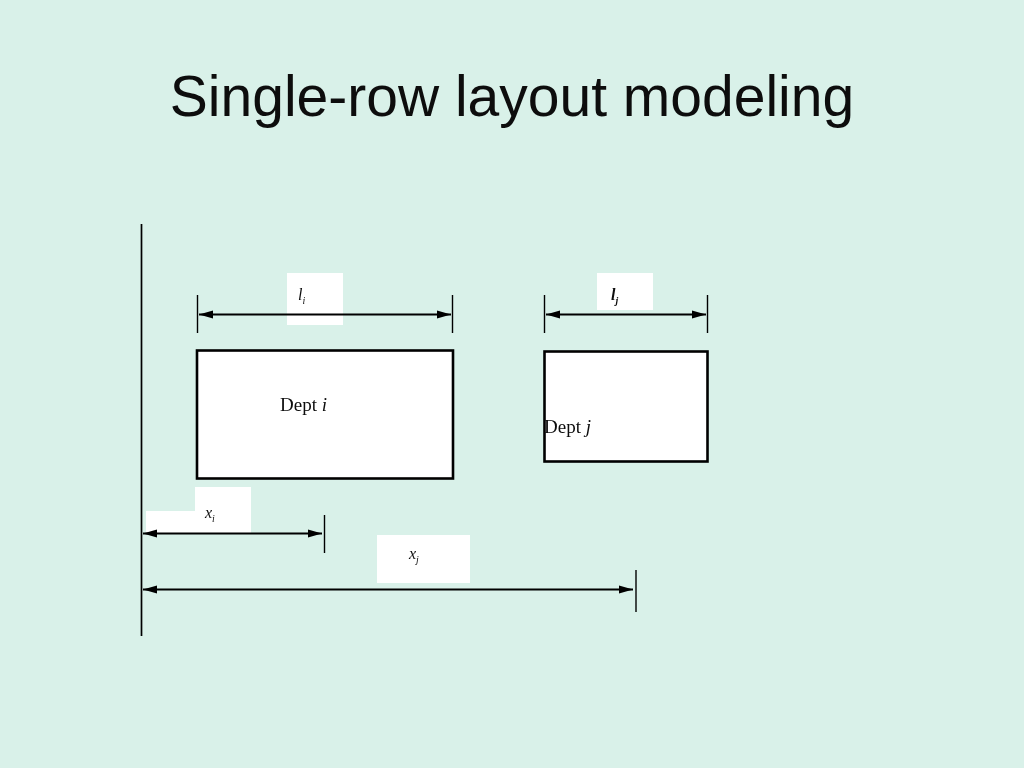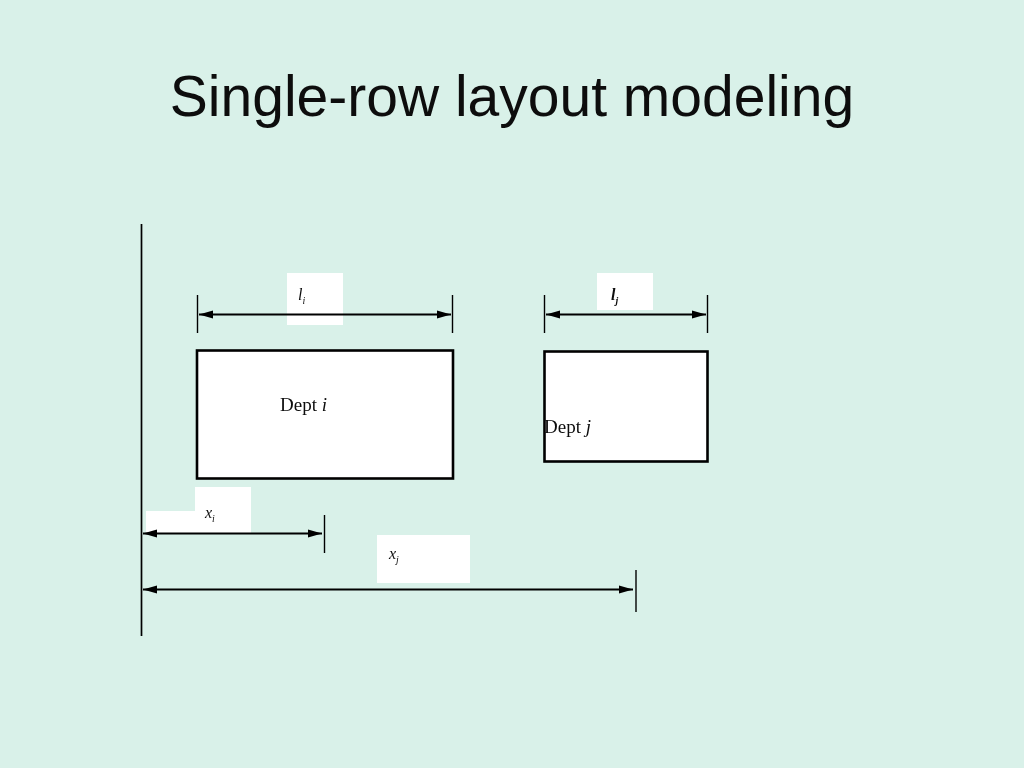--- a/index.html
+++ b/index.html
@@ -114,15 +114,15 @@
   <div class="lbl dept-label" style="left:280px; top:395px;"><span>Dept</span><i>i</i></div>
 
   <div class="lbl dept-label" style="left:544px; top:394px;margin-top:23px;"><span>Dept</span><i>j</i></div>
 
   <div class="lbl dim-label" style="left:298px; top:285px;"><span>l</span><sub>i</sub></div>
 
   <div class="lbl dim-label" style="left:611px; top:285px;font-weight:bold;"><span>l</span><sub>j</sub></div>
 
   <div class="lbl dim-label" style="left:205px; top:487px;margin-top:16px;"><span>x</span><sub>i</sub></div>
 
-  <div class="lbl dim-label" style="left:389px; top:544px;"><span>x</span><sub>j</sub></div>
+  <div class="lbl dim-label" style="left:409px; top:544px;"><span>x</span><sub>j</sub></div>
 
 </div>
 
 </body></html>

